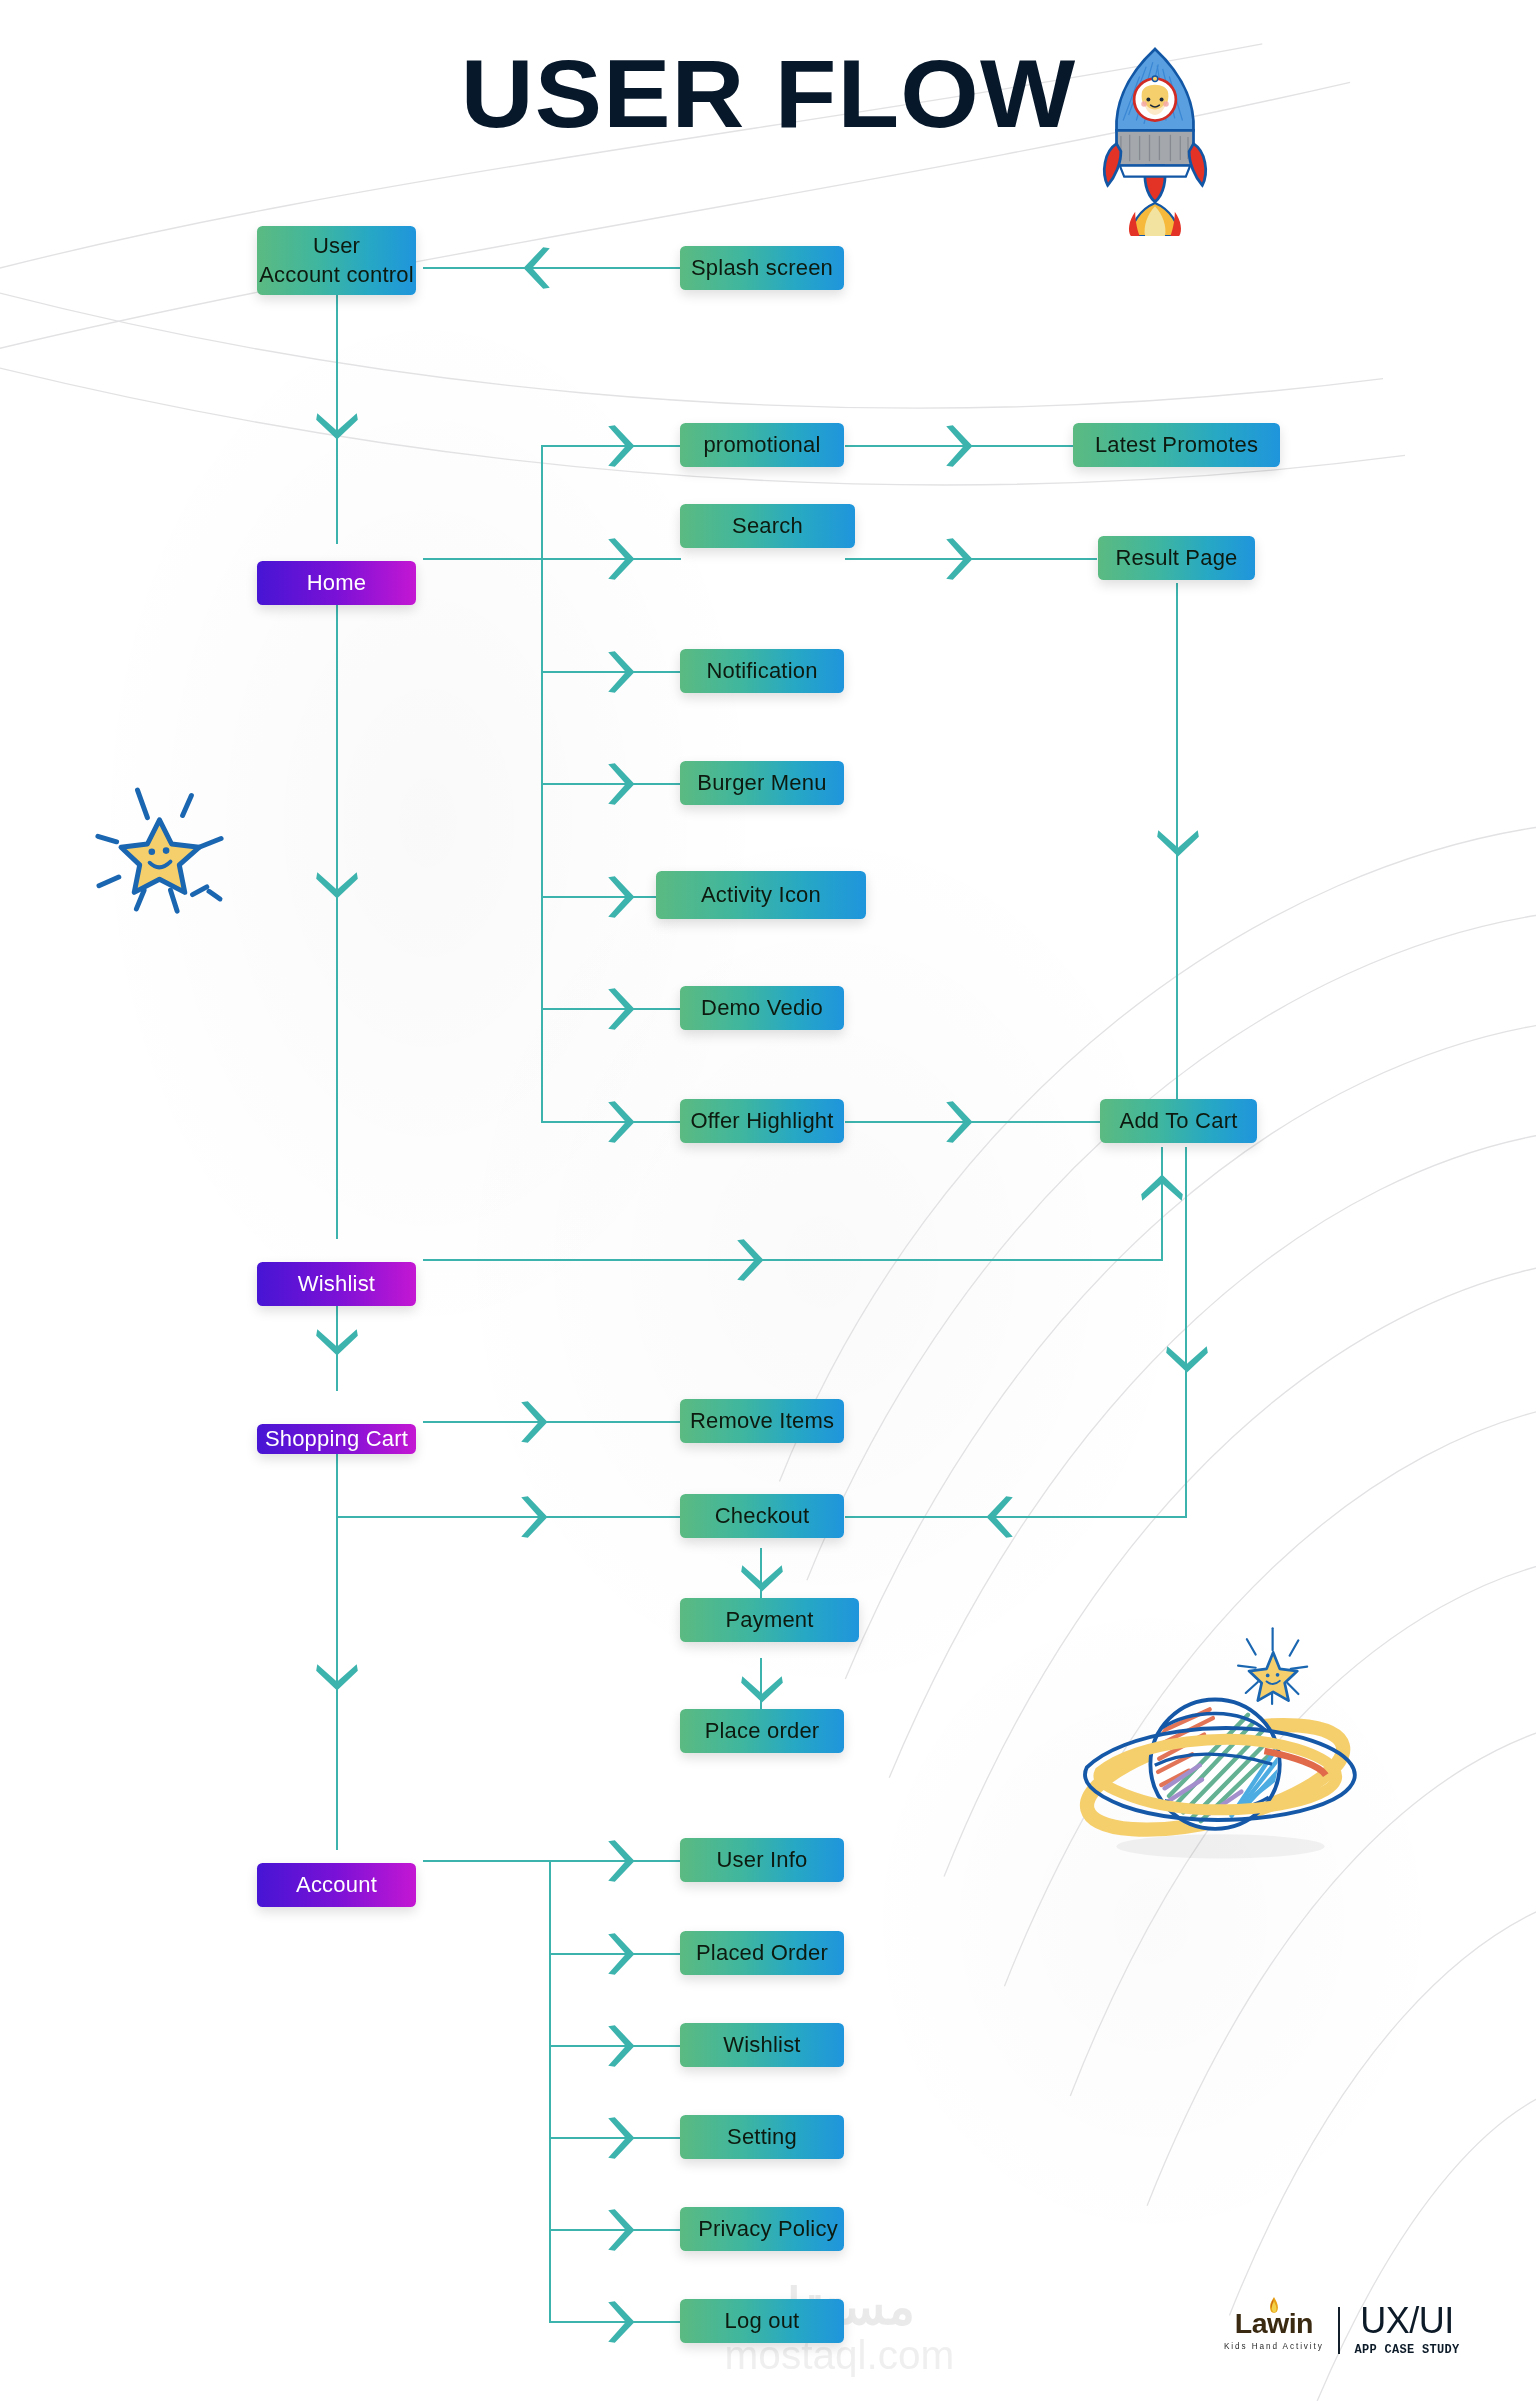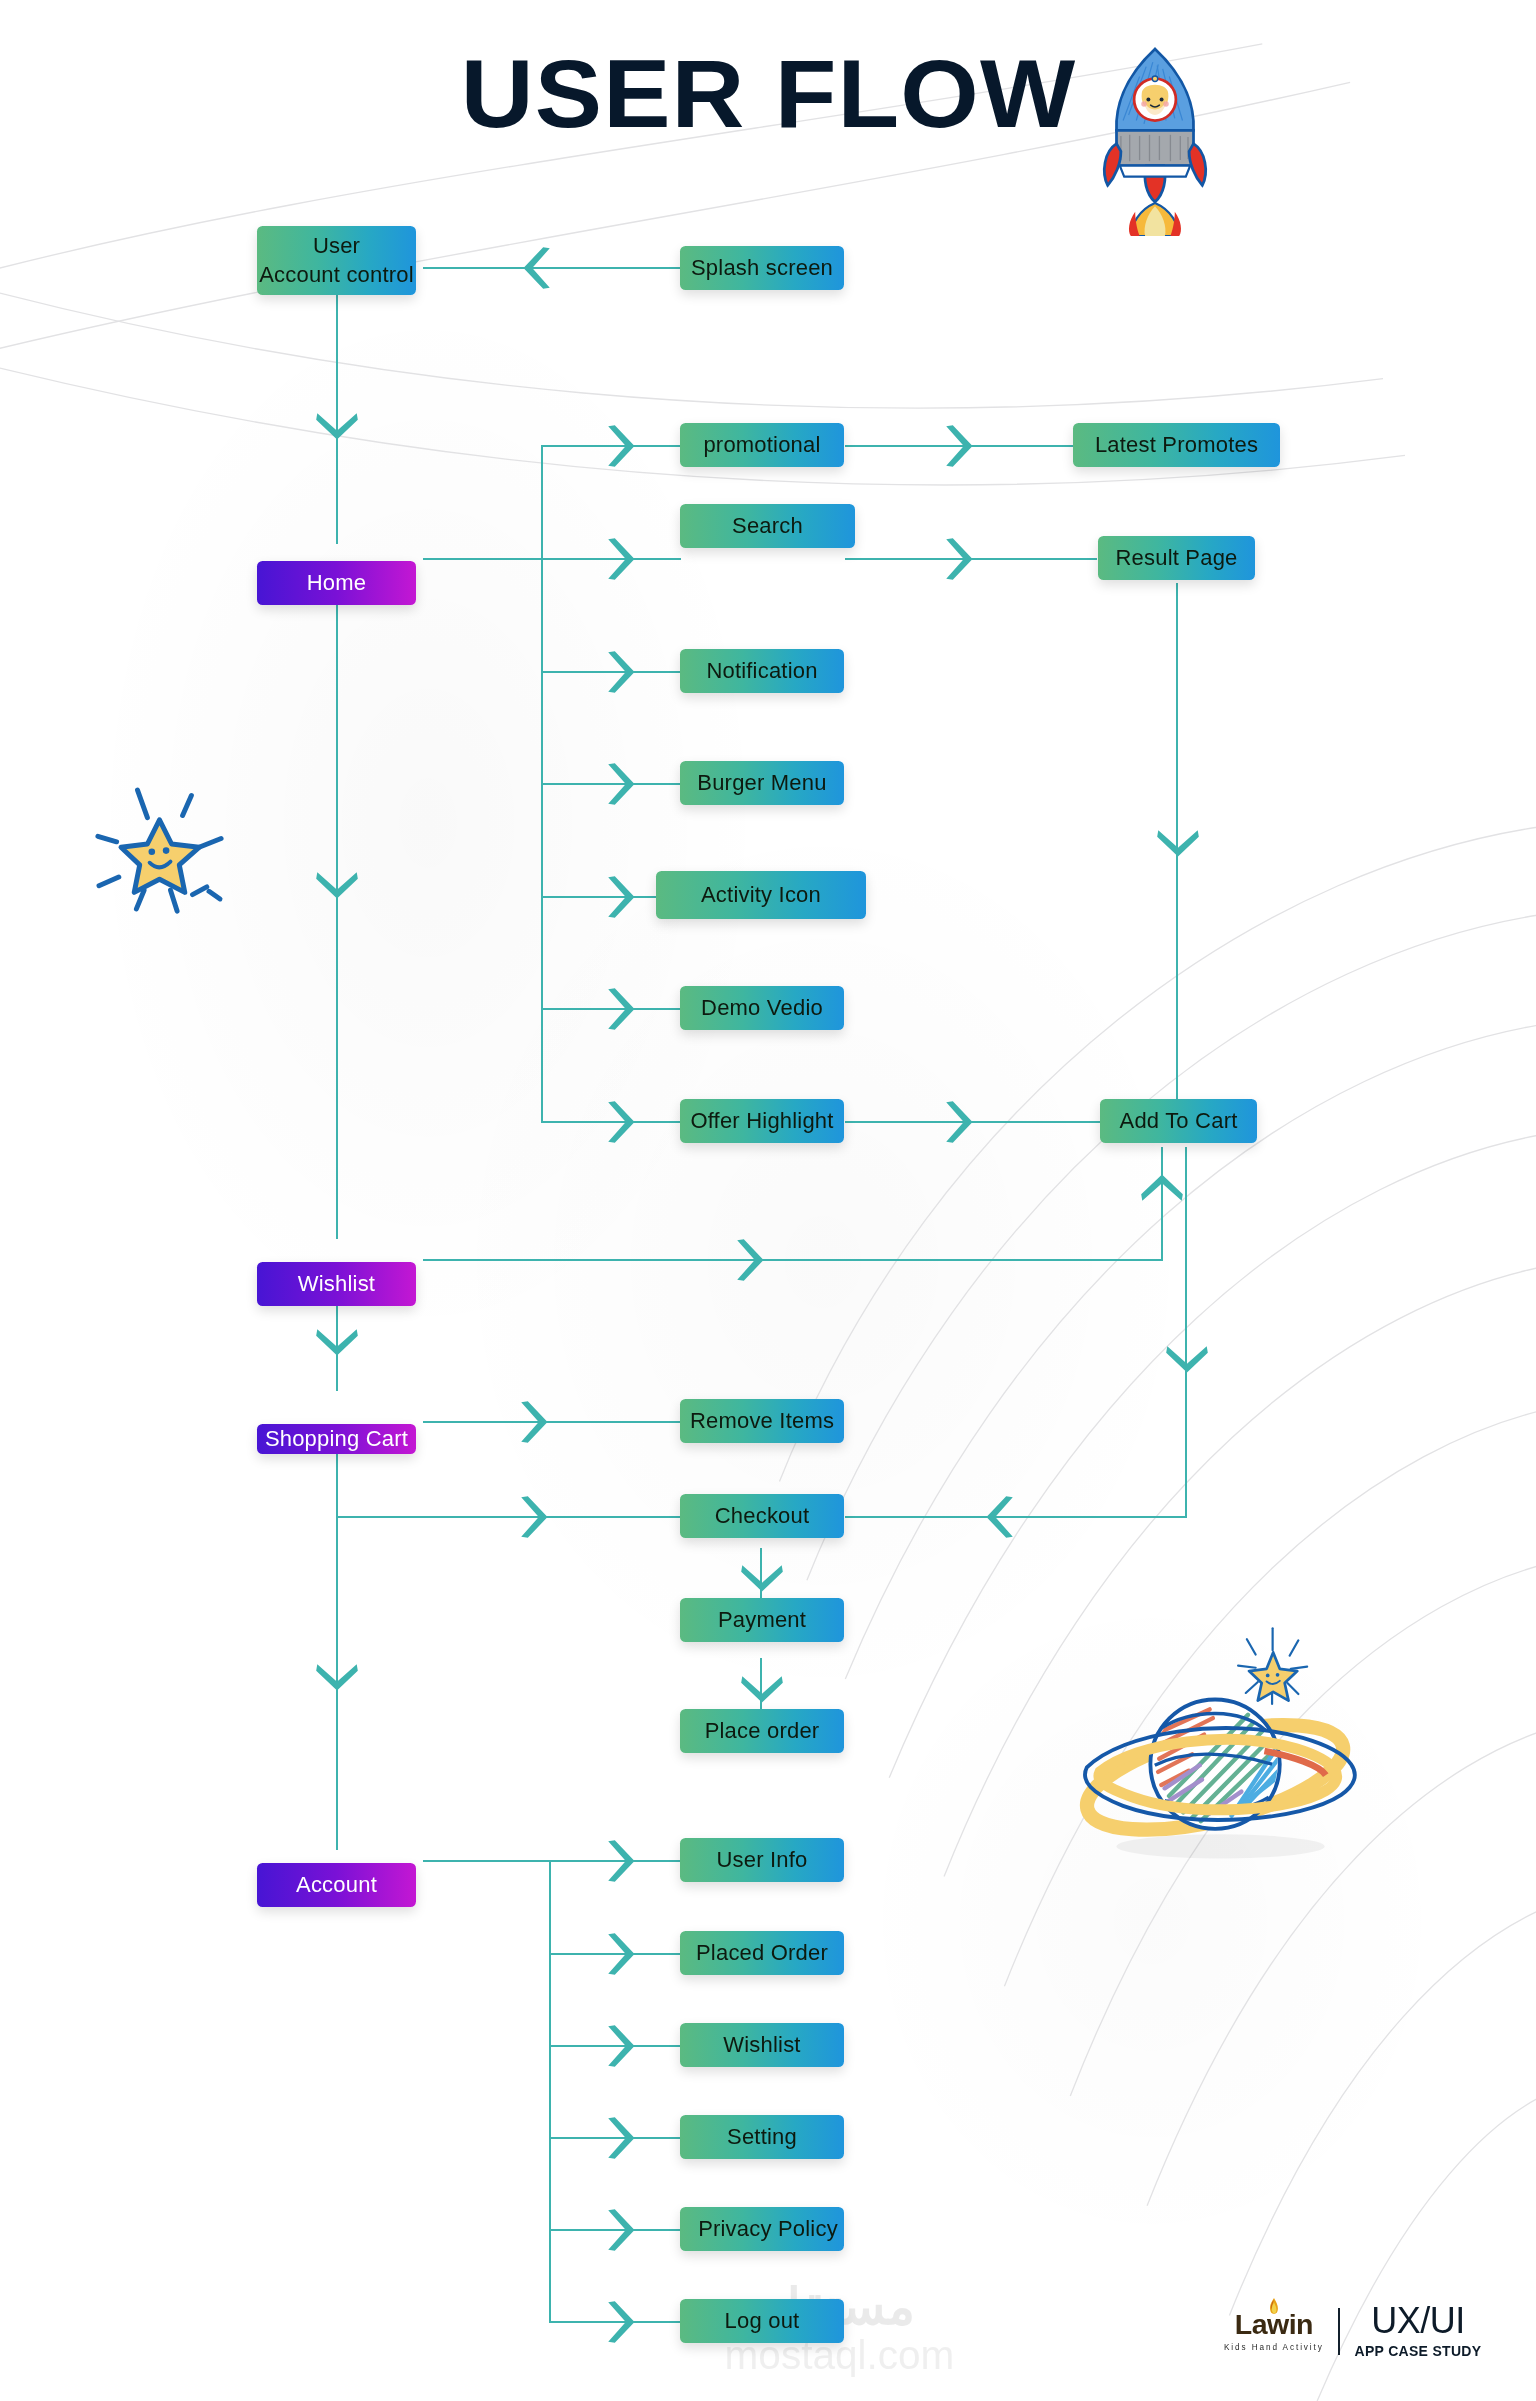--- a/index.html
+++ b/index.html
@@ -63,21 +63,21 @@
     position:absolute;left:686px;top:2276px;width:307px;height:110px;z-index:2;
     opacity:.30;pointer-events:none;
   }
   #footer-logo{position:absolute;left:1224px;top:2303px;z-index:6;display:flex;align-items:center;}
   .brand-left{display:flex;flex-direction:column;align-items:center;margin-right:14.3px;}
   .brand-name{font-size:28.5px;font-weight:bold;color:#3b2a12;letter-spacing:-0.5px;line-height:1;position:relative;}
   .brand-sub{font-size:8.2px;color:#2b2b2b;letter-spacing:1.9px;margin-top:5px;}
   .brand-div{width:2.2px;height:47px;background:#13202c;margin-right:14.3px;}
   .brand-right{display:flex;flex-direction:column;align-items:center;}
   .brand-uxui{font-size:36px;font-weight:normal;color:#0d1b29;letter-spacing:-0.5px;line-height:1;}
-  .brand-case{font-size:14px;font-weight:bold;color:#0d1b29;letter-spacing:0.3px;margin-top:4.4px;}
+  .brand-case{font-size:12px;font-weight:bold;color:#0d1b29;letter-spacing:0.3px;margin-top:4.4px;font-family:Liberation Mono, monospace;}
 
   #star-doodle{position:absolute;left:77px;top:767px;width:165px;height:165px;z-index:4;}
   #planet-doodle{position:absolute;left:1045px;top:1591px;width:384px;height:285px;z-index:4;}
 </style>
 </head>
 <body>
 
 <div id="soft-wash"></div>
 
 <svg id="bg-arcs" viewBox="0 0 2800 4376">
@@ -406,21 +406,21 @@
 <div class="node teal" style="left:1100px;top:1099px;width:157px;height:44px;">Add To Cart</div>
 
 <div class="node purple" style="left:257px;top:1237px;width:159px;height:44px;">Wishlist</div>
 
 <div class="node purple" style="left:257px;top:1399px;width:159px;height:30px;">Shopping Cart</div>
 
 <div class="node teal" style="left:680px;top:1399px;width:164px;height:44px;">Remove Items</div>
 
 <div class="node teal" style="left:680px;top:1494px;width:164px;height:44px;">Checkout</div>
 
-<div class="node teal" style="left:680px;top:1598px;width:164px;height:44px;">Payment</div>
+<div class="node teal" style="left:680px;top:1598px;width:179px;height:44px;">Payment</div>
 
 <div class="node teal" style="left:680px;top:1709px;width:164px;height:44px;">Place order</div>
 
 <div class="node purple" style="left:257px;top:1838px;width:159px;height:44px;">Account</div>
 
 <div class="node teal" style="left:680px;top:1838px;width:164px;height:44px;">User Info</div>
 <div class="node teal" style="left:680px;top:1931px;width:164px;height:44px;">Placed Order</div>
 <div class="node teal" style="left:680px;top:2023px;width:164px;height:44px;">Wishlist</div>
 <div class="node teal" style="left:680px;top:2115px;width:164px;height:44px;">Setting</div>
 <div class="node teal" style="left:680px;top:2207px;width:164px;height:44px;padding-left:12px;">Privacy Policy</div>

